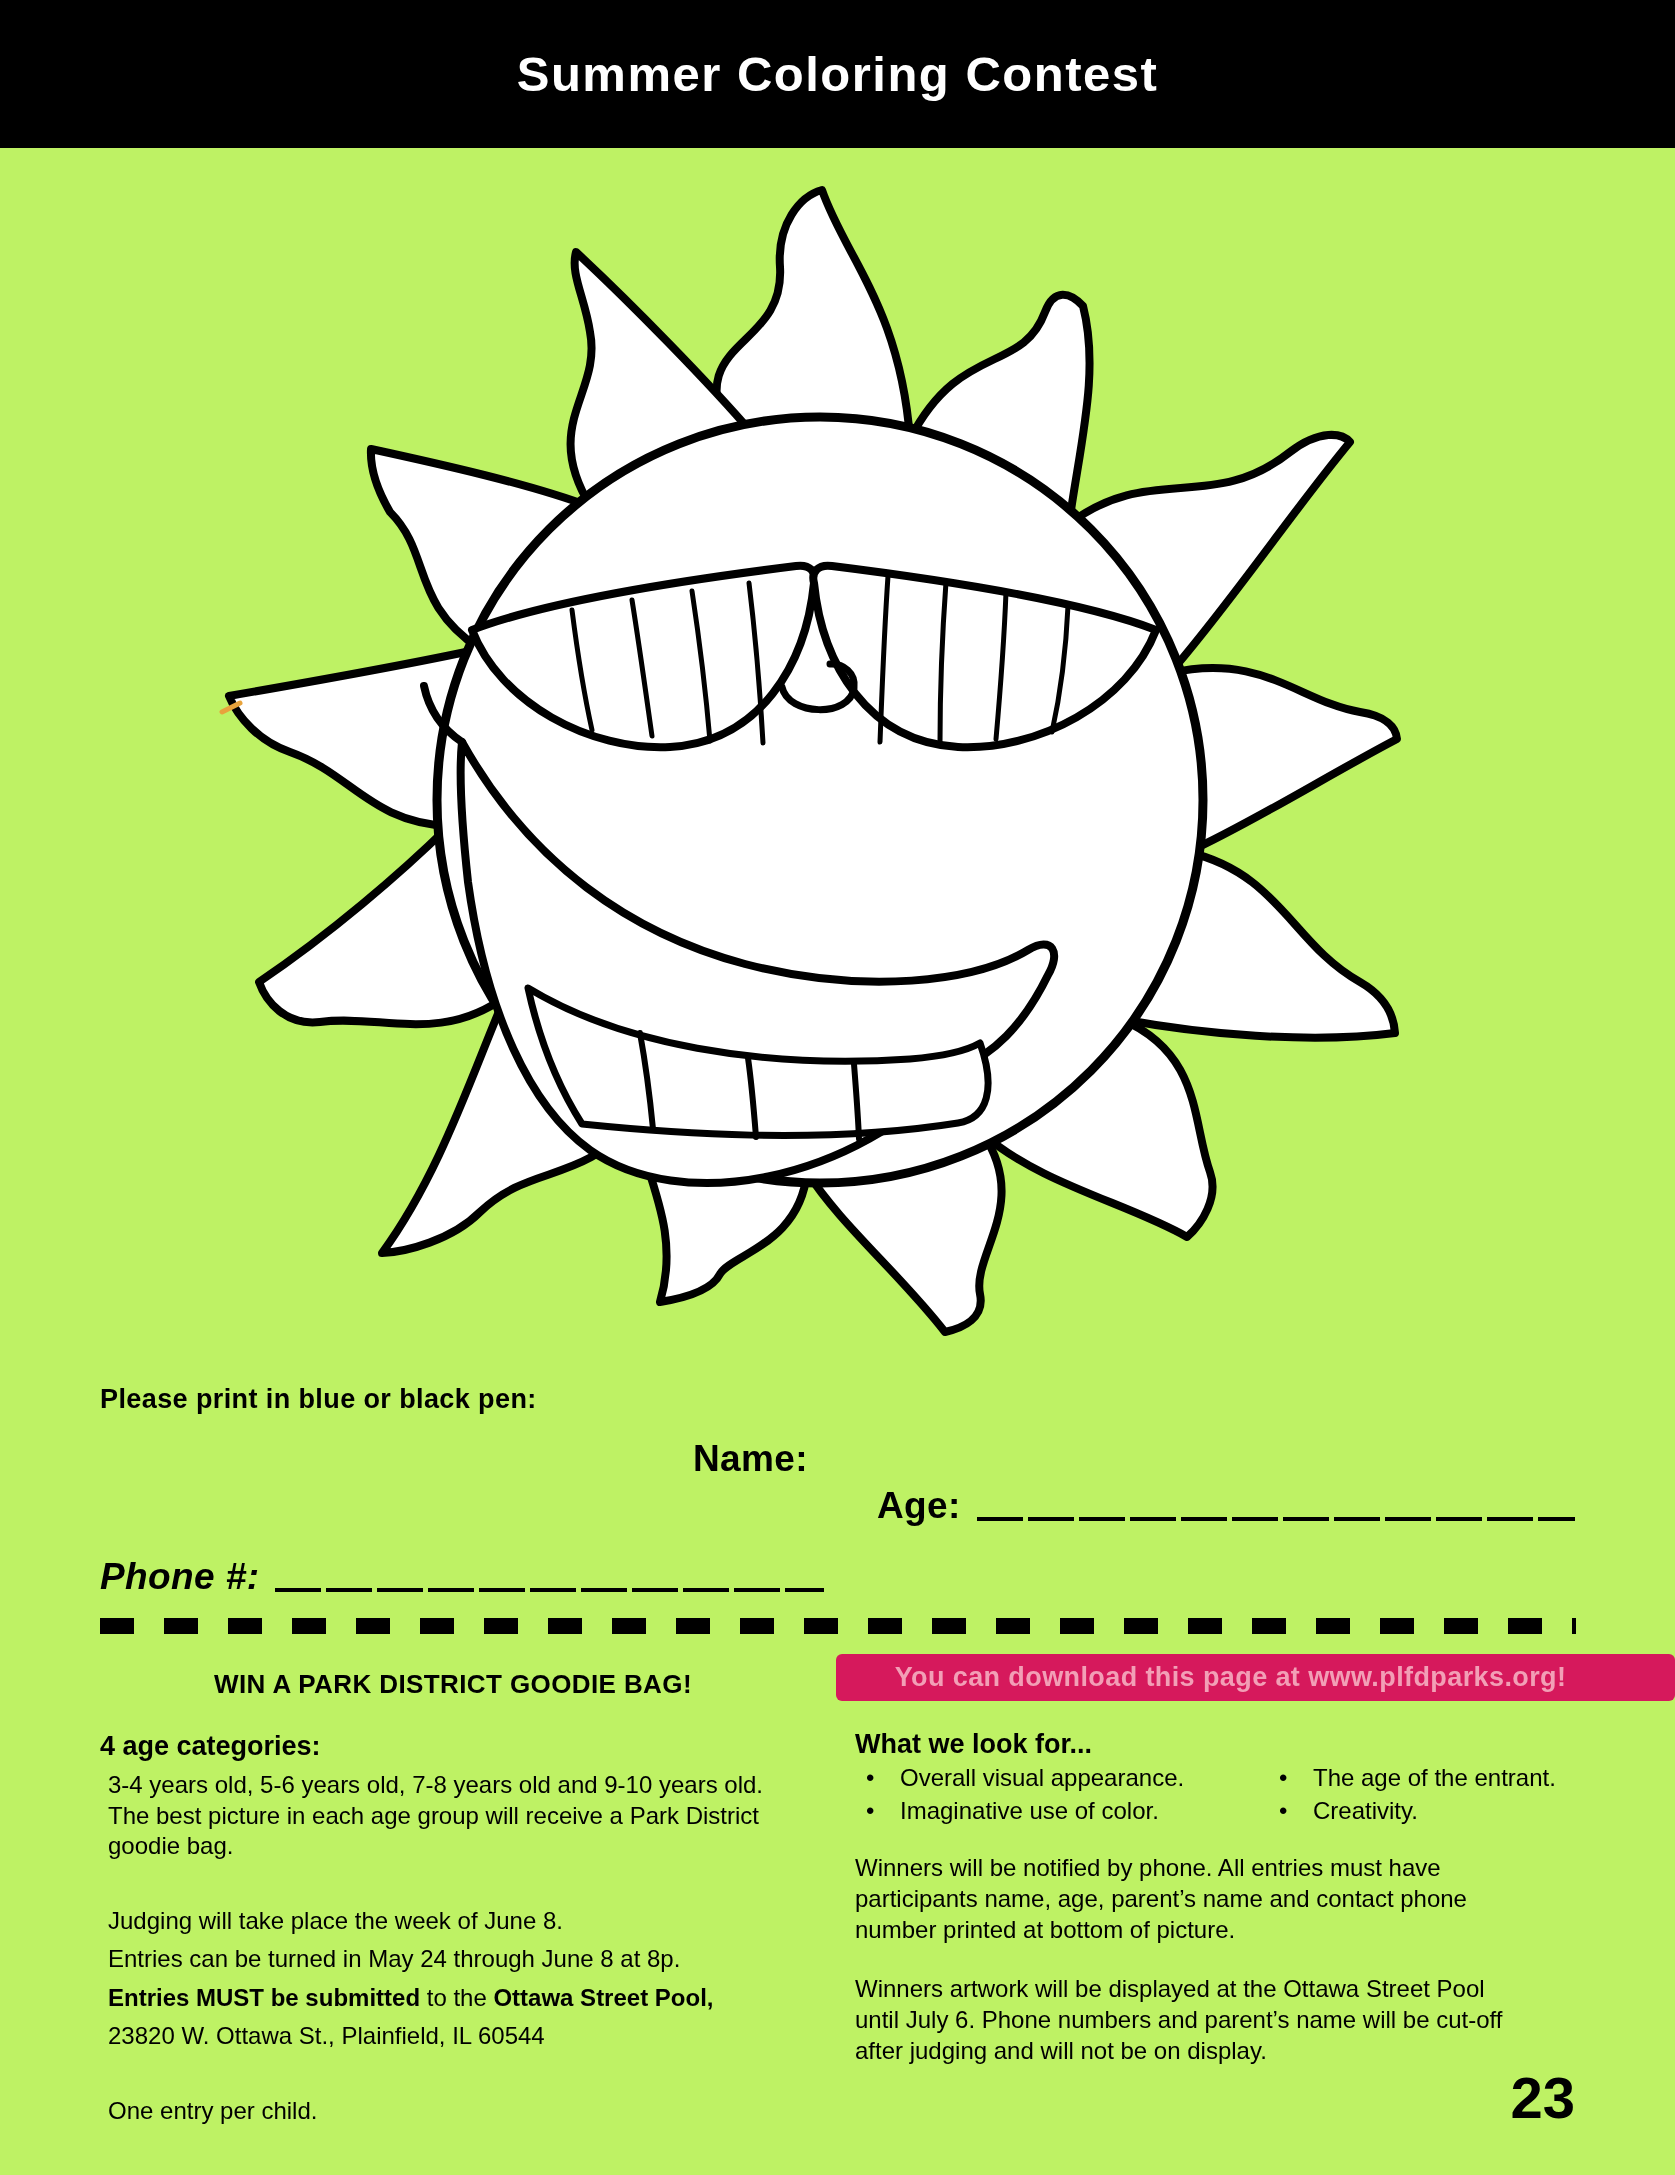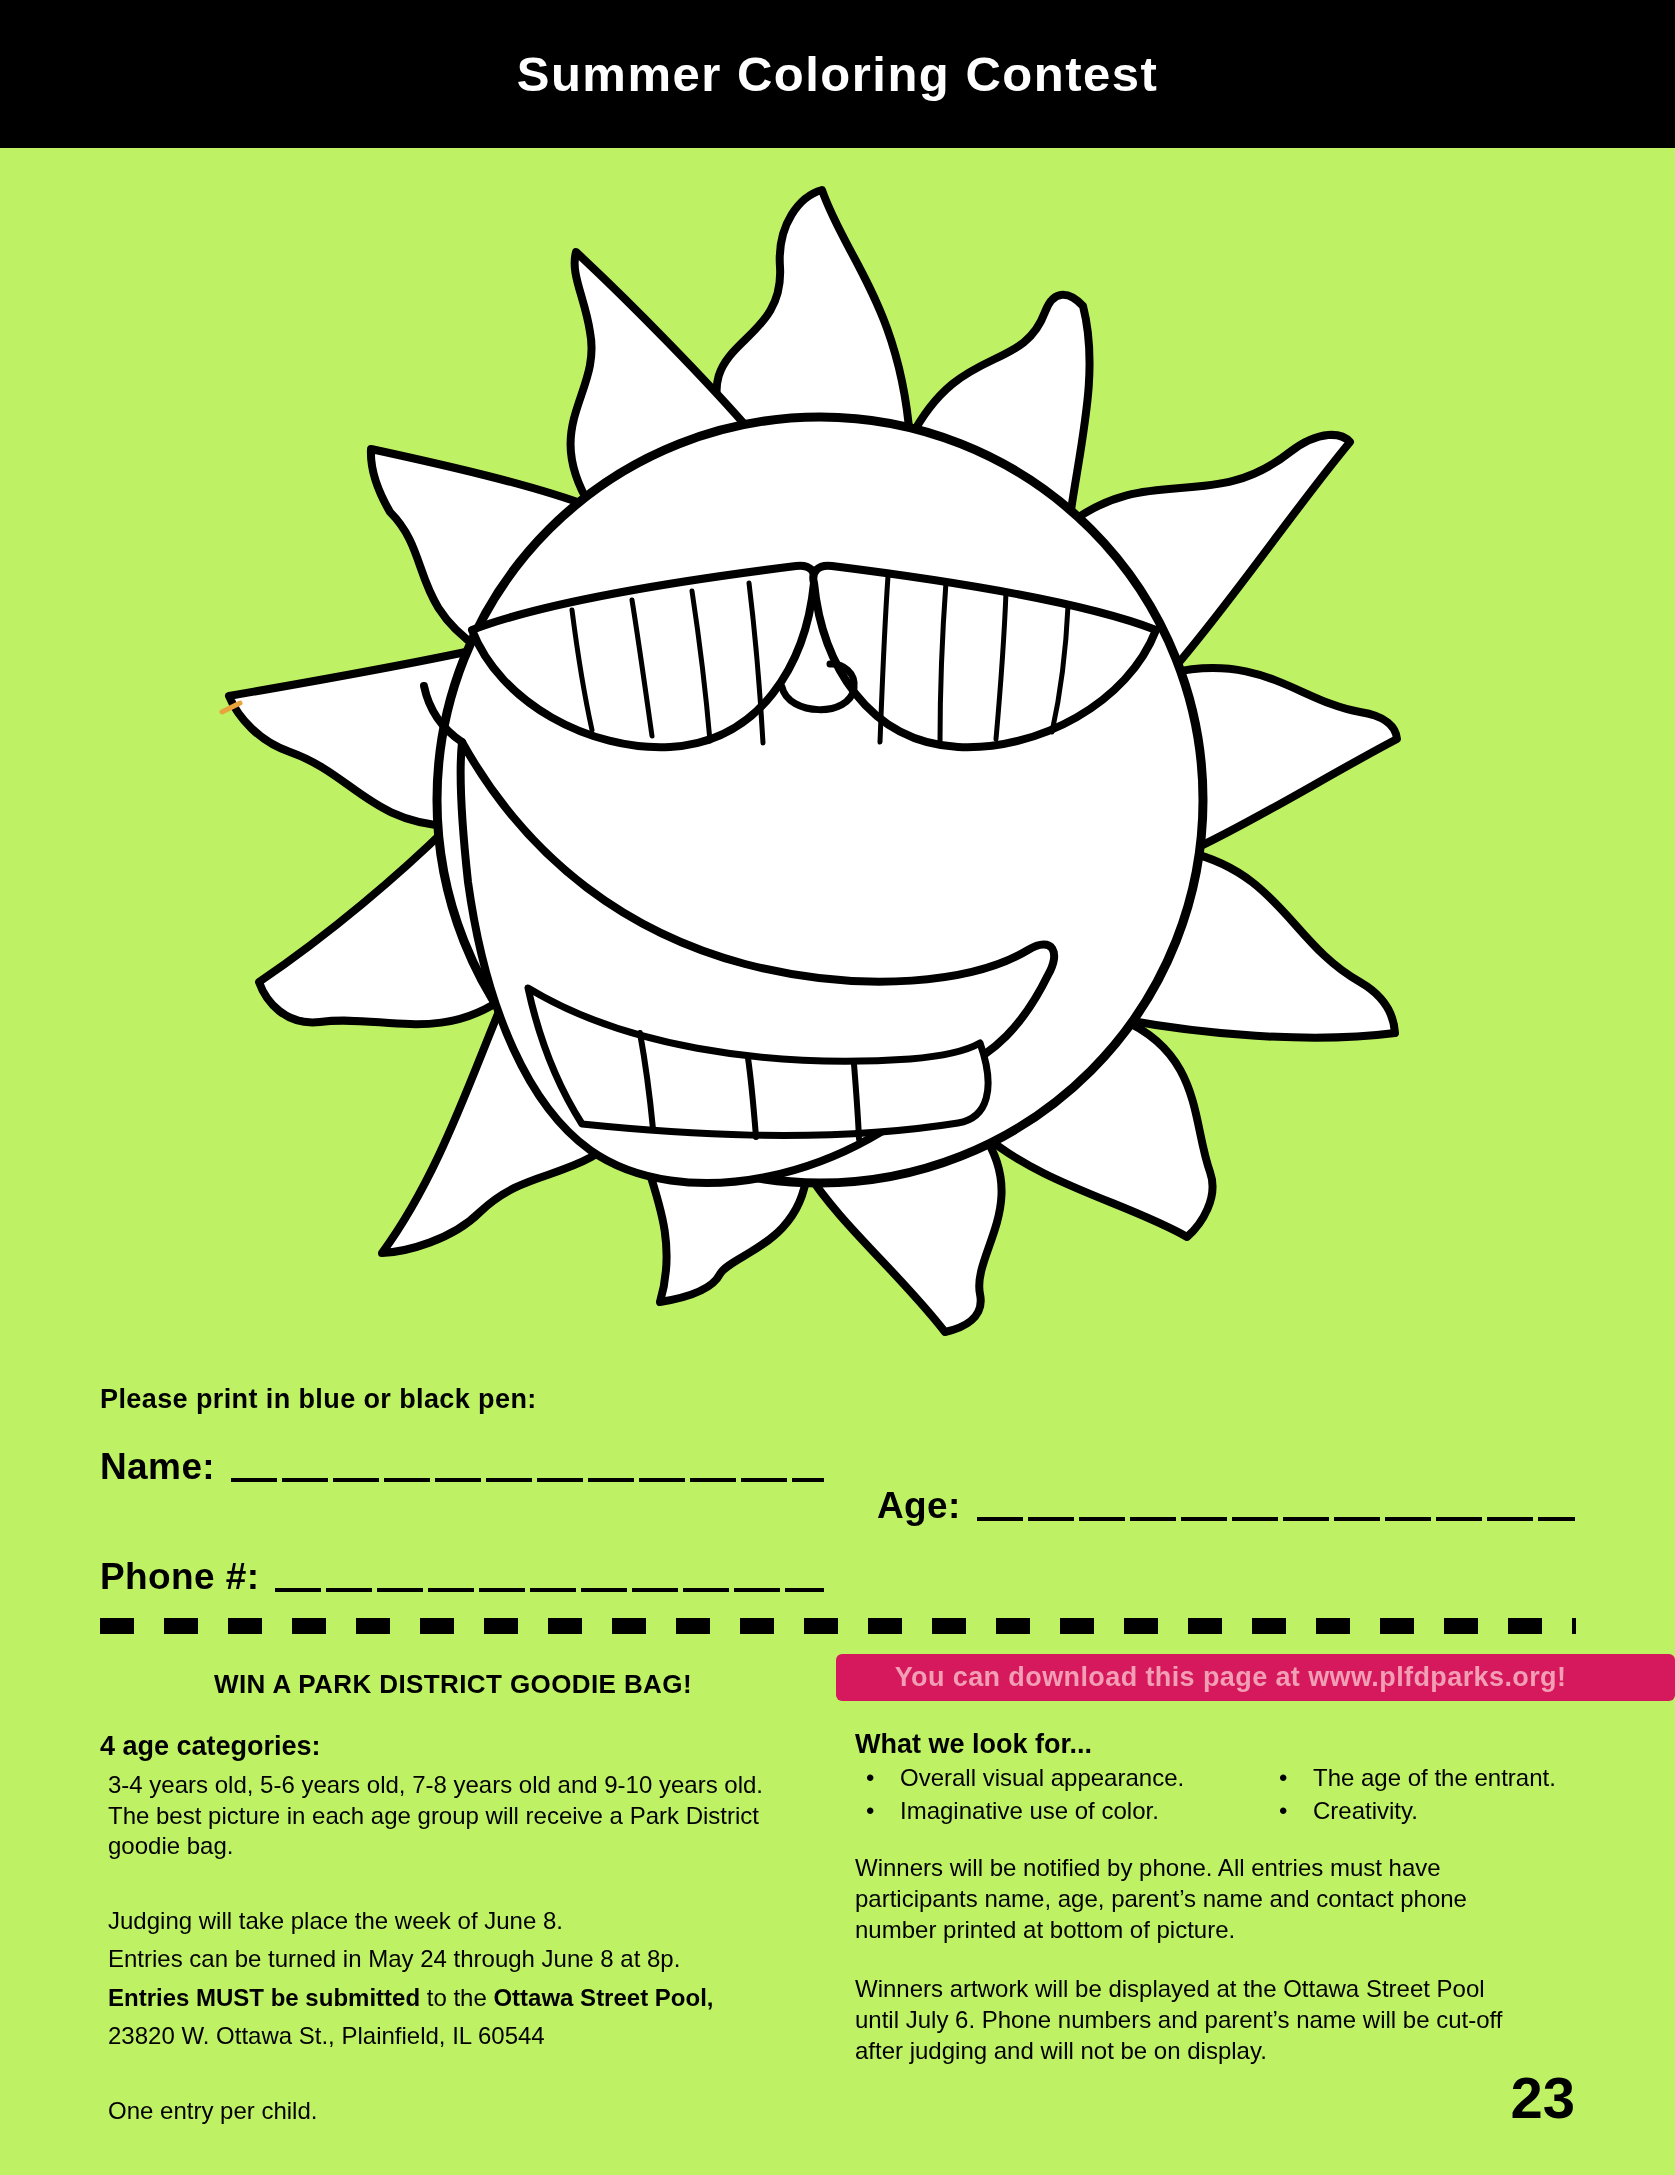--- a/index.html
+++ b/index.html
@@ -15,23 +15,23 @@
   .sun{position:absolute;left:200px;top:182px;}
 
   
   .instruction{position:absolute;left:100px;top:1384px;font-size:27px;font-weight:600;letter-spacing:.4px;}
   .fgroup{position:absolute;display:flex;align-items:flex-end;}
   .flabel{font-size:37px;font-weight:700;letter-spacing:.4px;white-space:nowrap;
           padding-right:16px;line-height:1;}
   .fline{flex:1;height:42px;margin-bottom:3px;
          background-image:repeating-linear-gradient(90deg,#000 0 46px,transparent 46px 51px);
          background-size:100% 4px;background-position:0 100%;background-repeat:no-repeat;}
-  .g-name  {left:100px; top:1440px; width:724px;}
+  .g-name  {left:100px; top:1440px; width:724px;flex-direction:column;}
   .g-age   {left:877px; top:1440px; width:698px;margin-top:39px;}
-  .g-phone {left:100px; top:1550px; width:724px;}
+  .g-phone {left:100px; top:1550px; width:724px;font-style:italic;}
   .g-parent{left:862px; top:1550px; width:713px;}
 
   .divider{position:absolute;left:100px;top:1618px;width:1476px;height:16px;
            background:repeating-linear-gradient(90deg,#000 0 34px,transparent 34px 64px);}
 
   
   .leftcol{position:absolute;left:100px;top:1662px;width:706px;font-size:24px;line-height:30.5px;}
   .leftcol h2{font-size:26px;font-weight:700;text-align:center;letter-spacing:.4px;
               margin:6px 0 30px;line-height:32px;}
   .leftcol h3{font-size:27px;font-weight:700;margin:0;line-height:32px;}

